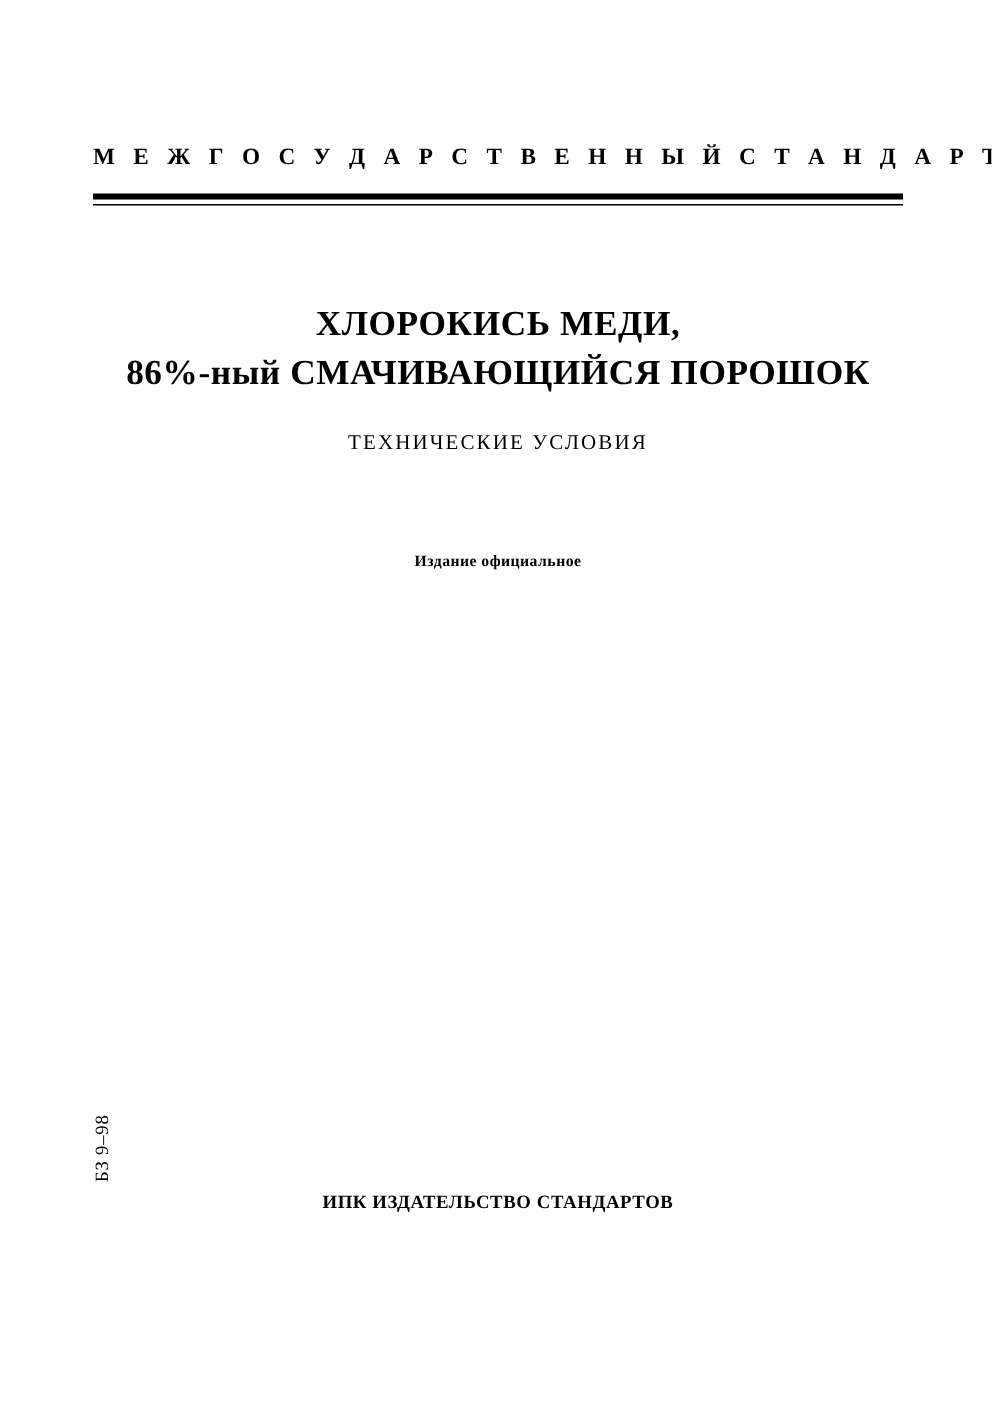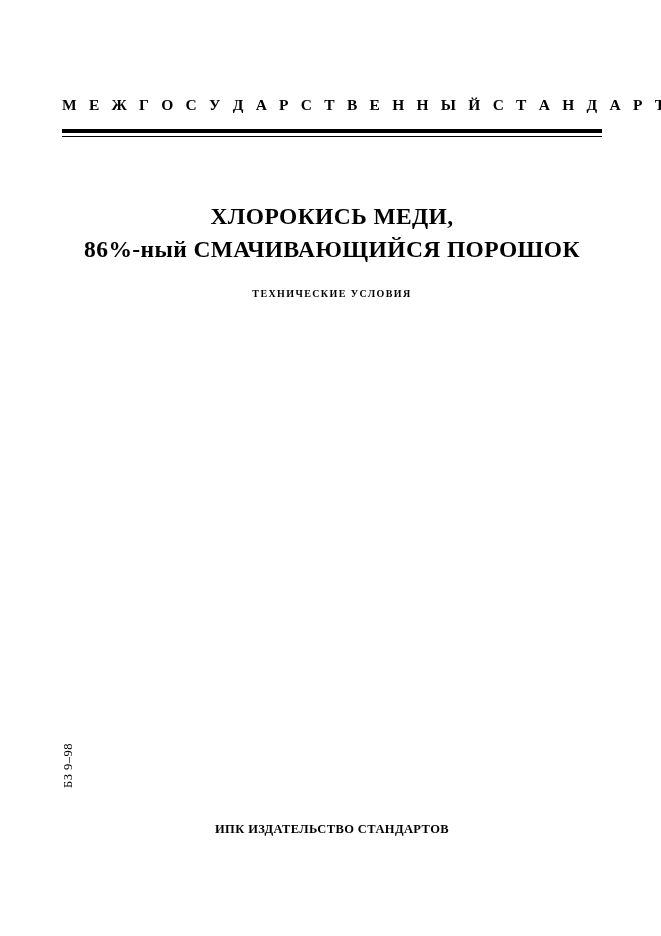--- a/index.html
+++ b/index.html
@@ -86,22 +86,22 @@
     white-space: nowrap;
   }
 
   .doc-subtitle {
     position: absolute;
     left: 62px;
     right: 59px;
     top: 288px;
     text-align: center;
     font-family: "Liberation Serif", serif;
-    font-weight: bold;
-    font-size: 10px;
+    font-weight: normal;
+    font-size: 14px;
     letter-spacing: 1.4px;
     white-space: nowrap;
   }
 
   .edition-note {
     position: absolute;
     left: 62px;
     right: 59px;
     top: 369px;
     text-align: center;
@@ -127,21 +127,20 @@
     white-space: nowrap;
   }
 
   
   .publisher {
     position: absolute;
     left: 62px;
     right: 59px;
     top: 794px;
     text-align: center;
-    margin-top: 28px;
   }
   .publisher .pub-name {
     font-family: "Liberation Serif", serif;
     font-weight: bold;
     font-size: 12.5px;
     letter-spacing: 0.4px;
     white-space: nowrap;
   }
   .publisher .pub-city {
     margin-top: 2px;
@@ -164,20 +163,21 @@
   <div class="rule-thick"></div>
   <div class="rule-thin"></div>
 
   <div class="doc-title">
     <div class="line">ХЛОРОКИСЬ МЕДИ,</div>
     <div class="line">86%-ный СМАЧИВАЮЩИЙСЯ ПОРОШОК</div>
   </div>
 
   <div class="doc-subtitle">ТЕХНИЧЕСКИЕ УСЛОВИЯ</div>
 
+  <div class="edition-note">Издание официальное</div>
 
   <div class="side-code">БЗ 9–98</div>
 
   <div class="publisher">
     <div class="pub-name">ИПК ИЗДАТЕЛЬСТВО СТАНДАРТОВ</div>
   </div>
 
 </div>
 
 </body></html>

